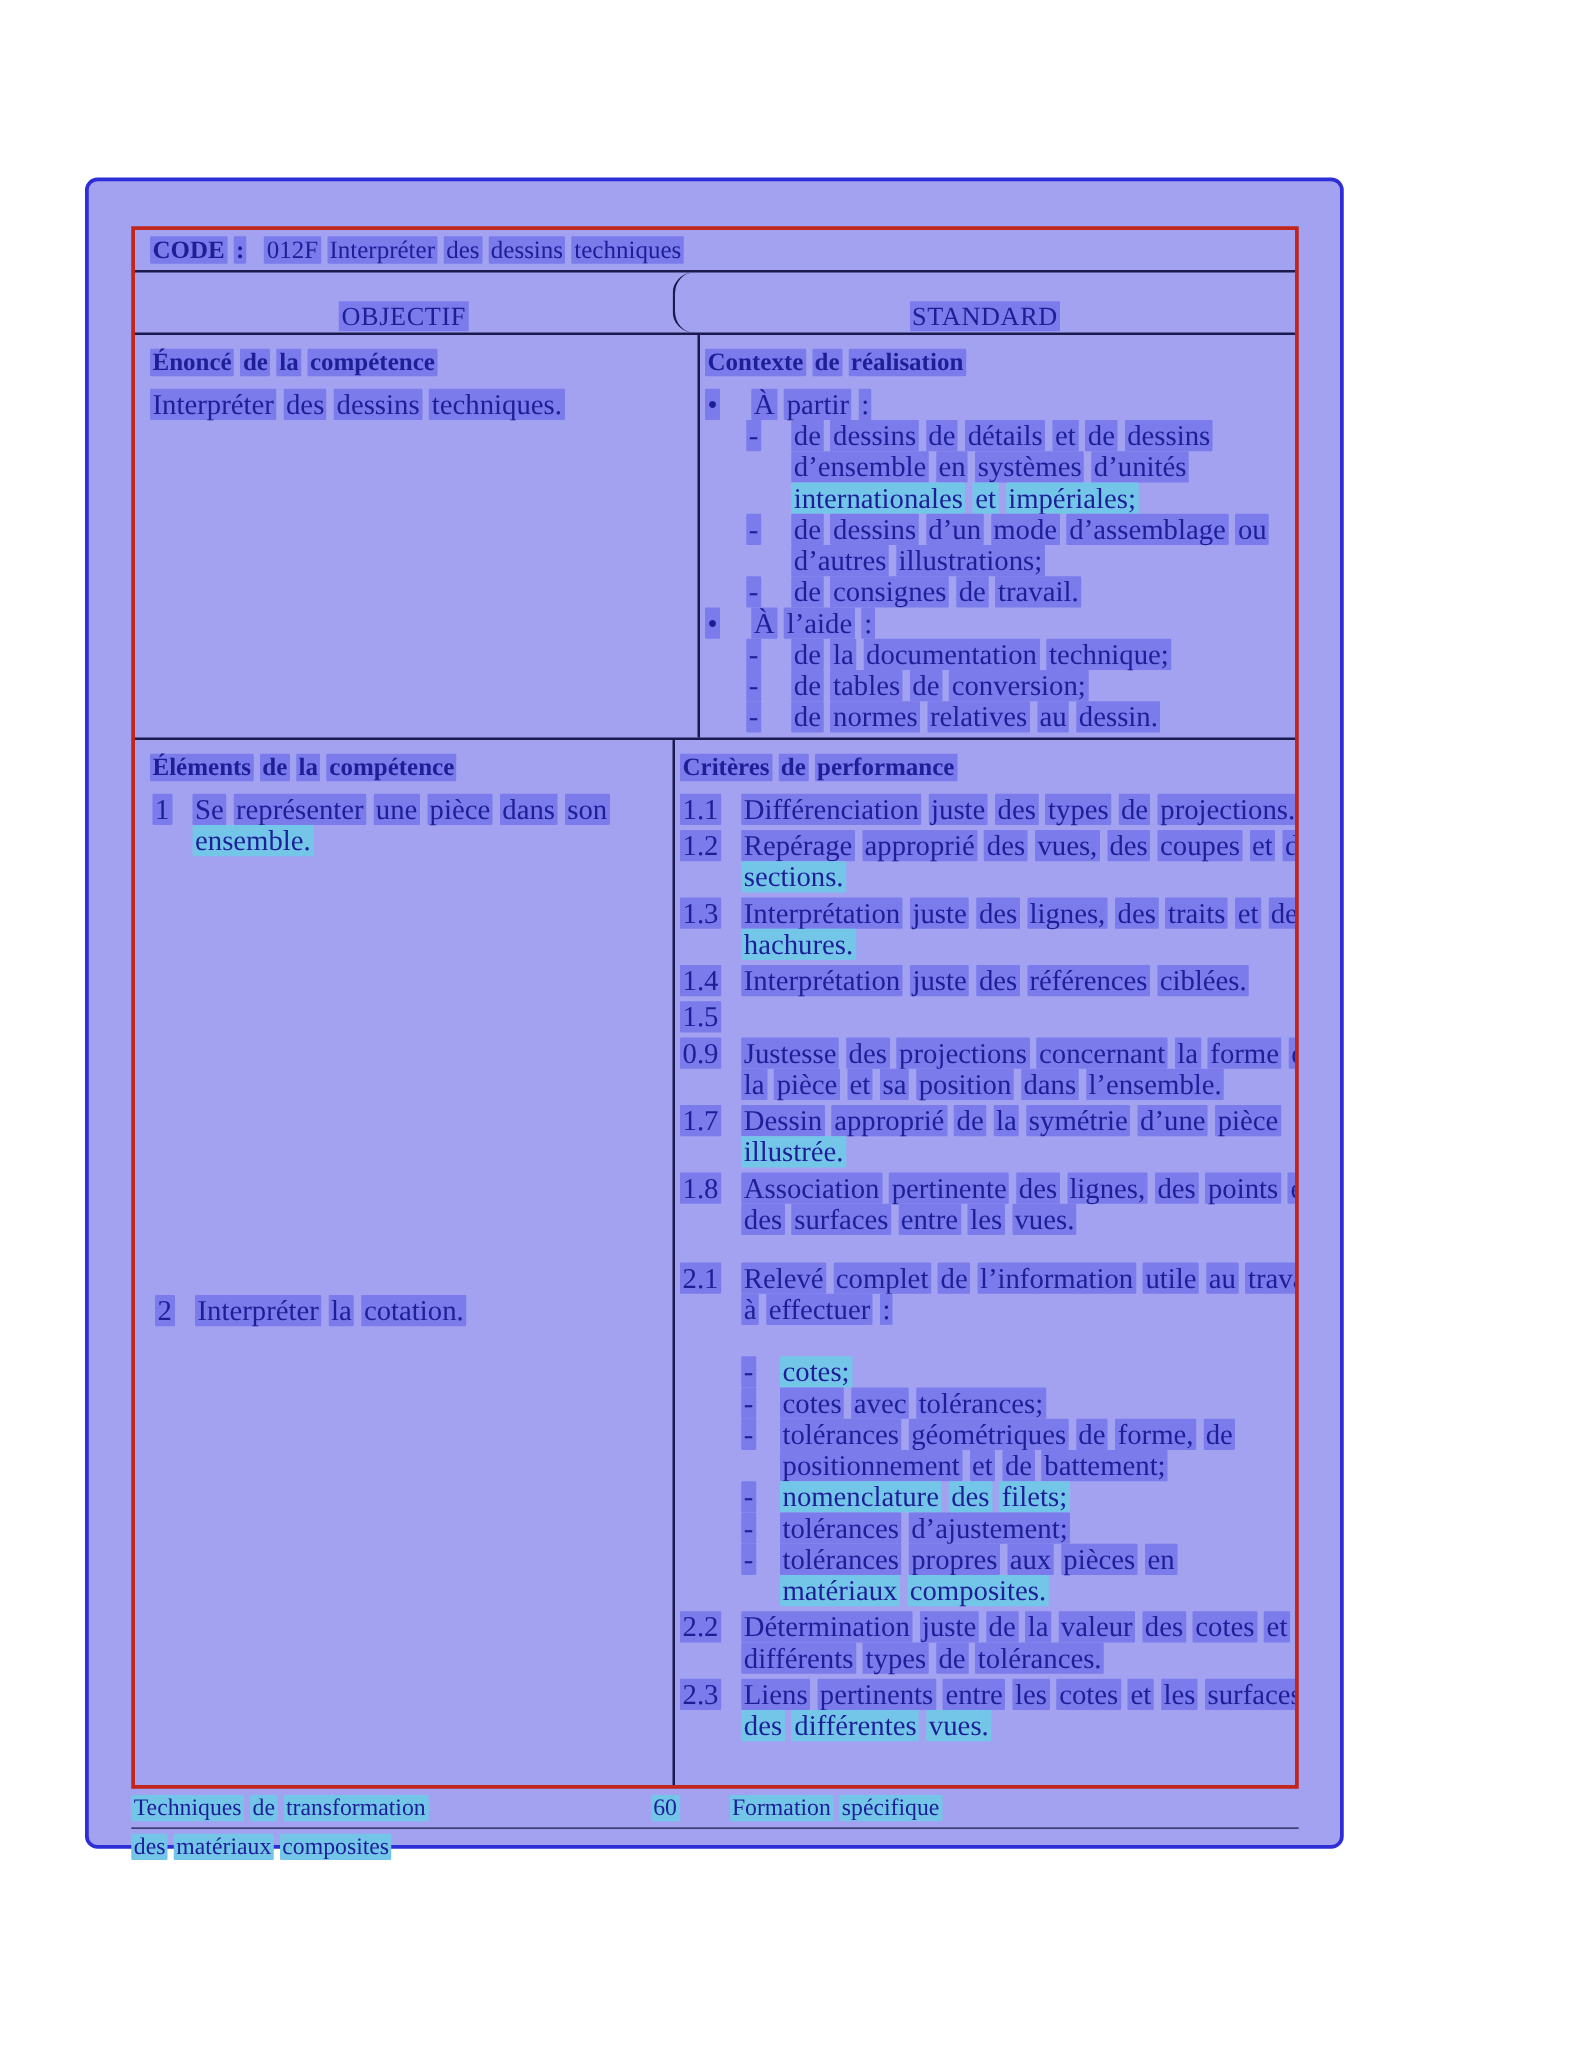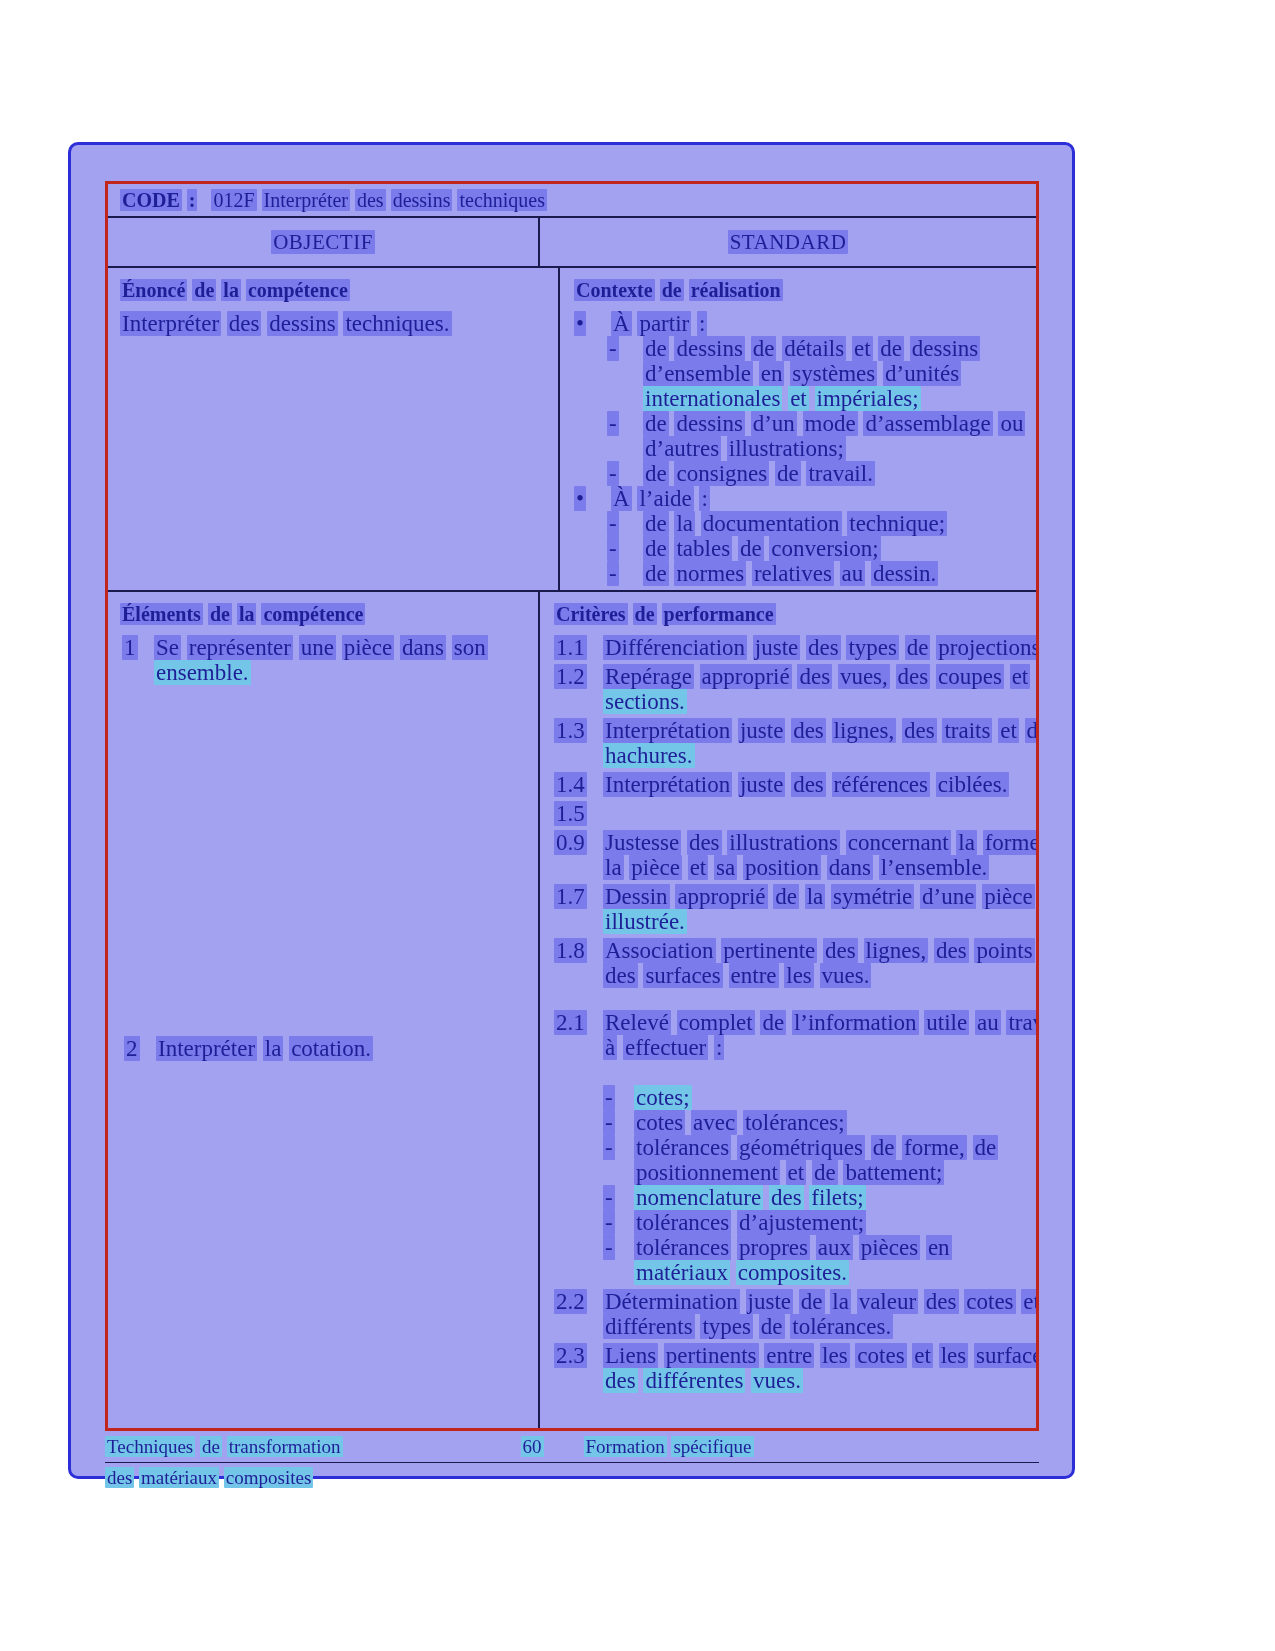--- a/index.html
+++ b/index.html
@@ -14,27 +14,27 @@
   .page{position:relative;width:1275px;height:1651px;background:var(--page-bg);overflow:hidden;}
   .panel{position:absolute;left:68px;top:142px;width:1007px;height:1337px;
          background:var(--panel-bg);border:3px solid var(--panel-border);border-radius:10px;}
   .rtable{position:absolute;left:34px;top:36px;width:934px;height:1250px;
           border:3px solid var(--table-border);display:flex;flex-direction:column;}
   .code-row{height:34px;border-bottom:2px solid var(--rule);padding:4px 0 0 12px;
             font-size:20px;white-space:nowrap;}
   .code-row .val{margin-left:14px;}
   .col-head{display:grid;grid-template-columns:430px 1fr;height:50px;
             border-bottom:2px solid var(--rule);font-size:21px;letter-spacing:.5px;}
-  .col-head>div{display:flex;align-items:center;justify-content:center;height:100%;}
+  .col-head>div{display:flex;align-items:flex-end;justify-content:center;height:100%;border-radius:17px;}
   .col-head .ch-right{border-left:2px solid var(--rule);}
   .section{display:grid;grid-template-columns:430px 1fr;}
   .sec1{height:324px;border-bottom:2px solid var(--rule);gap:20px;}
   .sec2{flex:1;}
   .cell{padding:10px 8px 0 12px;position:relative;overflow:hidden;}
-  .cell.right{border-left:2px solid var(--rule);padding-left:14px;}
+  .cell.right{border-left:2px solid var(--rule);padding-left:4px;}
   .heading{font-size:20px;margin-bottom:8px;white-space:nowrap;}
   .b{font-weight:bold;}
   .pline{white-space:nowrap;}
   body, .line{font-size:23px;line-height:25px;}
   .line{display:block;white-space:nowrap;}
   .hl .w{background:var(--hl-blue);padding:0 2px;border-radius:1px;}
   .hl.cyan .w{background:var(--hl-cyan);}
   .brow{display:grid;grid-template-columns:37px 1fr;line-height:25px;}
   .ditem{display:grid;grid-template-columns:36px 1fr;margin-left:33px;line-height:25px;}
   .crit{display:grid;grid-template-columns:49px 1fr;margin-bottom:4px;}
@@ -175,21 +175,21 @@
             <span>
                 <span class="line"><span class="hl"><span class="w">Interprétation</span> <span class="w">juste</span> <span class="w">des</span> <span class="w">références</span> <span class="w">ciblées.</span></span></span>
               </span>
           </div>
           <div class="crit">
             <span><span class="hl"><span class="w">1.5</span></span></span>
           </div>
           <div class="crit">
             <span><span class="hl"><span class="w">0.9</span></span></span>
             <span>
-              <span class="line"><span class="hl"><span class="w">Justesse</span> <span class="w">des</span> <span class="w">illustrations</span> <span class="w">concernant</span> <span class="w">la</span> <span class="w">forme</span> <span class="w">de</span></span></span>
+              <span class="line"><span class="hl"><span class="w">Justesse</span> <span class="w">des</span> <span class="w">projections</span> <span class="w">concernant</span> <span class="w">la</span> <span class="w">forme</span> <span class="w">de</span></span></span>
               <span class="line"><span class="hl"><span class="w">la</span> <span class="w">pièce</span> <span class="w">et</span> <span class="w">sa</span> <span class="w">position</span> <span class="w">dans</span> <span class="w">l’ensemble.</span></span></span>
             </span>
           </div>
           <div class="crit">
             <span><span class="hl"><span class="w">1.7</span></span></span>
             <span>
               <span class="line"><span class="hl"><span class="w">Dessin</span> <span class="w">approprié</span> <span class="w">de</span> <span class="w">la</span> <span class="w">symétrie</span> <span class="w">d’une</span> <span class="w">pièce</span></span></span>
               <span class="line"><span class="hl cyan"><span class="w">illustrée.</span></span></span>
             </span>
           </div>

